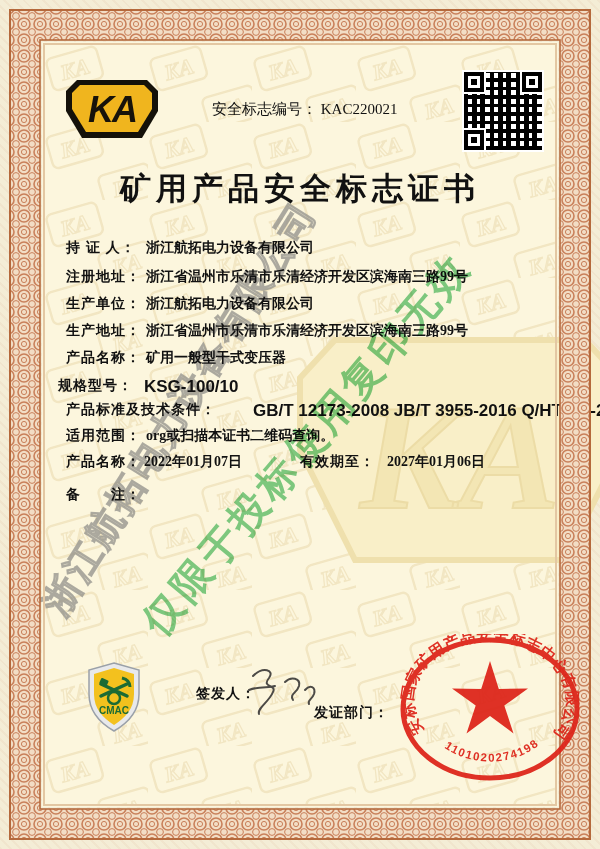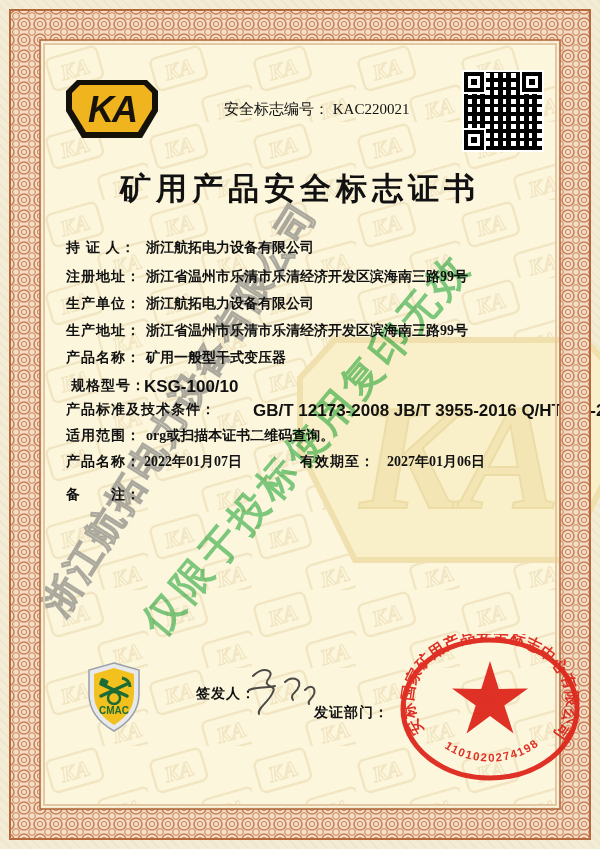--- a/index.html
+++ b/index.html
@@ -9,21 +9,21 @@
     background-image:repeating-linear-gradient(45deg, rgba(213,160,128,.10) 0 2px, transparent 2px 7px);
     font-family:"Liberation Serif", serif;color:#111;
   }
   .inner-bg{position:absolute;left:42px;top:42px;right:42px;bottom:42px;background:#fcf6dd;z-index:0;}
   .abs{position:absolute;}
   .lbl{position:absolute;font-family:"Liberation Sans",sans-serif;font-weight:bold;font-size:14px;letter-spacing:1px;white-space:nowrap;z-index:2;}
   .val{position:absolute;font-family:"Liberation Serif",serif;font-weight:bold;font-size:14px;white-space:nowrap;z-index:2;}
   .val-lat{position:absolute;font-family:"Liberation Sans",sans-serif;font-weight:bold;font-size:17px;white-space:nowrap;z-index:2;}
   .title{position:absolute;left:0;right:0;top:168px;text-align:center;font-size:31px;font-weight:bold;
          letter-spacing:5px;font-family:"Liberation Serif",serif;z-index:2;}
-  .markline{position:absolute;left:212px;top:100px;font-size:15px;z-index:2;white-space:nowrap;margin-left:12px;}
+  .markline{position:absolute;left:212px;top:100px;font-size:15px;z-index:2;white-space:nowrap;}
   .markline .no{font-family:"Liberation Serif",serif;}
   .statement{position:absolute;left:66px;top:561px;width:470px;font-size:14px;font-weight:bold;
              line-height:21px;text-align:justify;text-indent:2em;z-index:2;font-family:"Liberation Serif",serif;}
   
   .qr{position:absolute;left:462px;top:70px;width:82px;height:82px;background:#fff;z-index:2;}
   .qr .noise{position:absolute;inset:2px;
     background:
       repeating-linear-gradient(0deg,#000 0 4px,transparent 4px 9px,#000 9px 12px,transparent 12px 17px),
       repeating-linear-gradient(90deg,#000 0 4px,#fff 4px 8px,#000 8px 13px,#fff 13px 16px,#000 16px 21px,#fff 21px 26px);
   }
@@ -101,21 +101,21 @@
 
   <div class="lbl" style="left:66px;top:295px;">生产单位：</div>
   <div class="val" style="left:146px;top:295px;">浙江航拓电力设备有限公司</div>
 
   <div class="lbl" style="left:66px;top:322px;">生产地址：</div>
   <div class="val" style="left:146px;top:322px;">浙江省温州市乐清市乐清经济开发区滨海南三路99号</div>
 
   <div class="lbl" style="left:66px;top:349px;">产品名称：</div>
   <div class="val" style="left:146px;top:349px;">矿用一般型干式变压器</div>
 
-  <div class="lbl" style="left:71px;top:377px;">规格型号：</div>
+  <div class="lbl" style="left:58px;top:377px;">规格型号：</div>
   <div class="val-lat" style="left:144px;top:377px;">KSG-100/10</div>
 
   <div class="lbl" style="left:66px;top:401px;">产品标准及技术条件：</div>
   <div class="val-lat" style="left:253px;top:401px;">GB/T 12173-2008 JB/T 3955-2016 Q/HT001-2021</div>
 
   <div class="lbl" style="left:66px;top:427px;">适用范围：</div>
   <div class="val" style="left:146px;top:427px;">org或扫描本证书二维码查询。</div>
 
   <div class="lbl" style="left:66px;top:453px;">产品名称：</div>
   <div class="val" style="left:144px;top:453px;">2022年01月07日</div>

